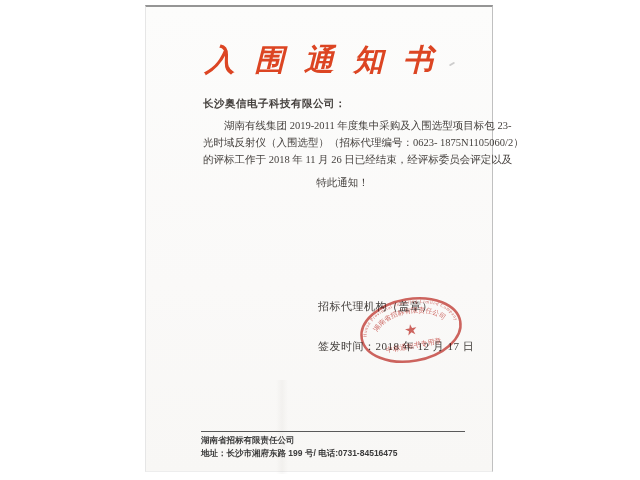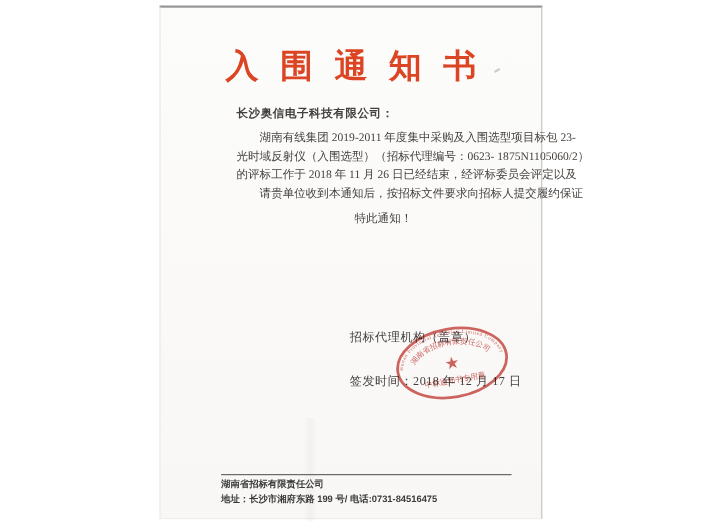--- a/index.html
+++ b/index.html
@@ -25,31 +25,32 @@
     border-left:1px solid #e6e6e6;
     border-bottom:1px solid #ededed;
   }
   .title{
     position:absolute;left:0;top:33px;width:100%;
     text-align:center;
     font-size:30px;font-weight:bold;
     letter-spacing:6px;text-indent:6px;
     color:var(--title-red);
     white-space:nowrap;
+    font-style:italic;
   }
   .scan-artifact{
     position:absolute;left:303px;top:56px;width:6px;height:2px;
     background:#b9b9b9;transform:rotate(-30deg);border-radius:1px;opacity:.7;
   }
   .content{
     position:absolute;left:57px;top:88px;width:258px;
     color:var(--body-ink);
     font-size:10.5px;line-height:17px;
   }
-  .content p{white-space:nowrap;margin-left:12px;}
+  .content p{white-space:nowrap;}
   .recipient{font-weight:bold;margin-bottom:5px;letter-spacing:.5px;}
   .indent{text-indent:21px;}
   .closing{margin-top:6px;text-align:center;}
   .sig-label{
     position:absolute;left:172px;top:292px;
     font-size:11px;color:var(--body-ink);letter-spacing:.5px;white-space:nowrap;
   }
   .sig-date{
     position:absolute;left:172px;top:332px;
     font-size:11px;color:var(--body-ink);letter-spacing:.5px;white-space:nowrap;
@@ -86,21 +87,20 @@
   <div class="page">
 
     <h1 class="title">入 围 通 知 书</h1>
     <div class="scan-artifact"></div>
 
     <div class="content">
       <p class="recipient">长沙奥信电子科技有限公司：</p>
       <p class="indent">湖南有线集团 2019-2011 年度集中采购及入围选型项目标包 23-</p>
       <p>光时域反射仪（入围选型）（招标代理编号：0623- 1875N1105060/2）</p>
       <p>的评标工作于 2018 年 11 月 26 日已经结束，经评标委员会评定以及</p>
-      <p class="indent">请贵单位收到本通知后，按招标文件要求向招标人提交履约保证</p>
       <p class="indent closing">特此通知！</p>
     </div>
 
     <div class="sig-label">招标代理机构（盖章）</div>
     <div class="sig-date">签发时间：2018 年 12 月 17 日</div>
 
     <svg class="stamp" width="130" height="100" viewBox="-65 -50 130 100">
       <defs>
         <path id="engArc" d="M -45 0 A 45 26.5 0 0 1 45 0"></path>
         <path id="cnArc" d="M -36 3 A 36 20 0 0 1 36 3"></path>

